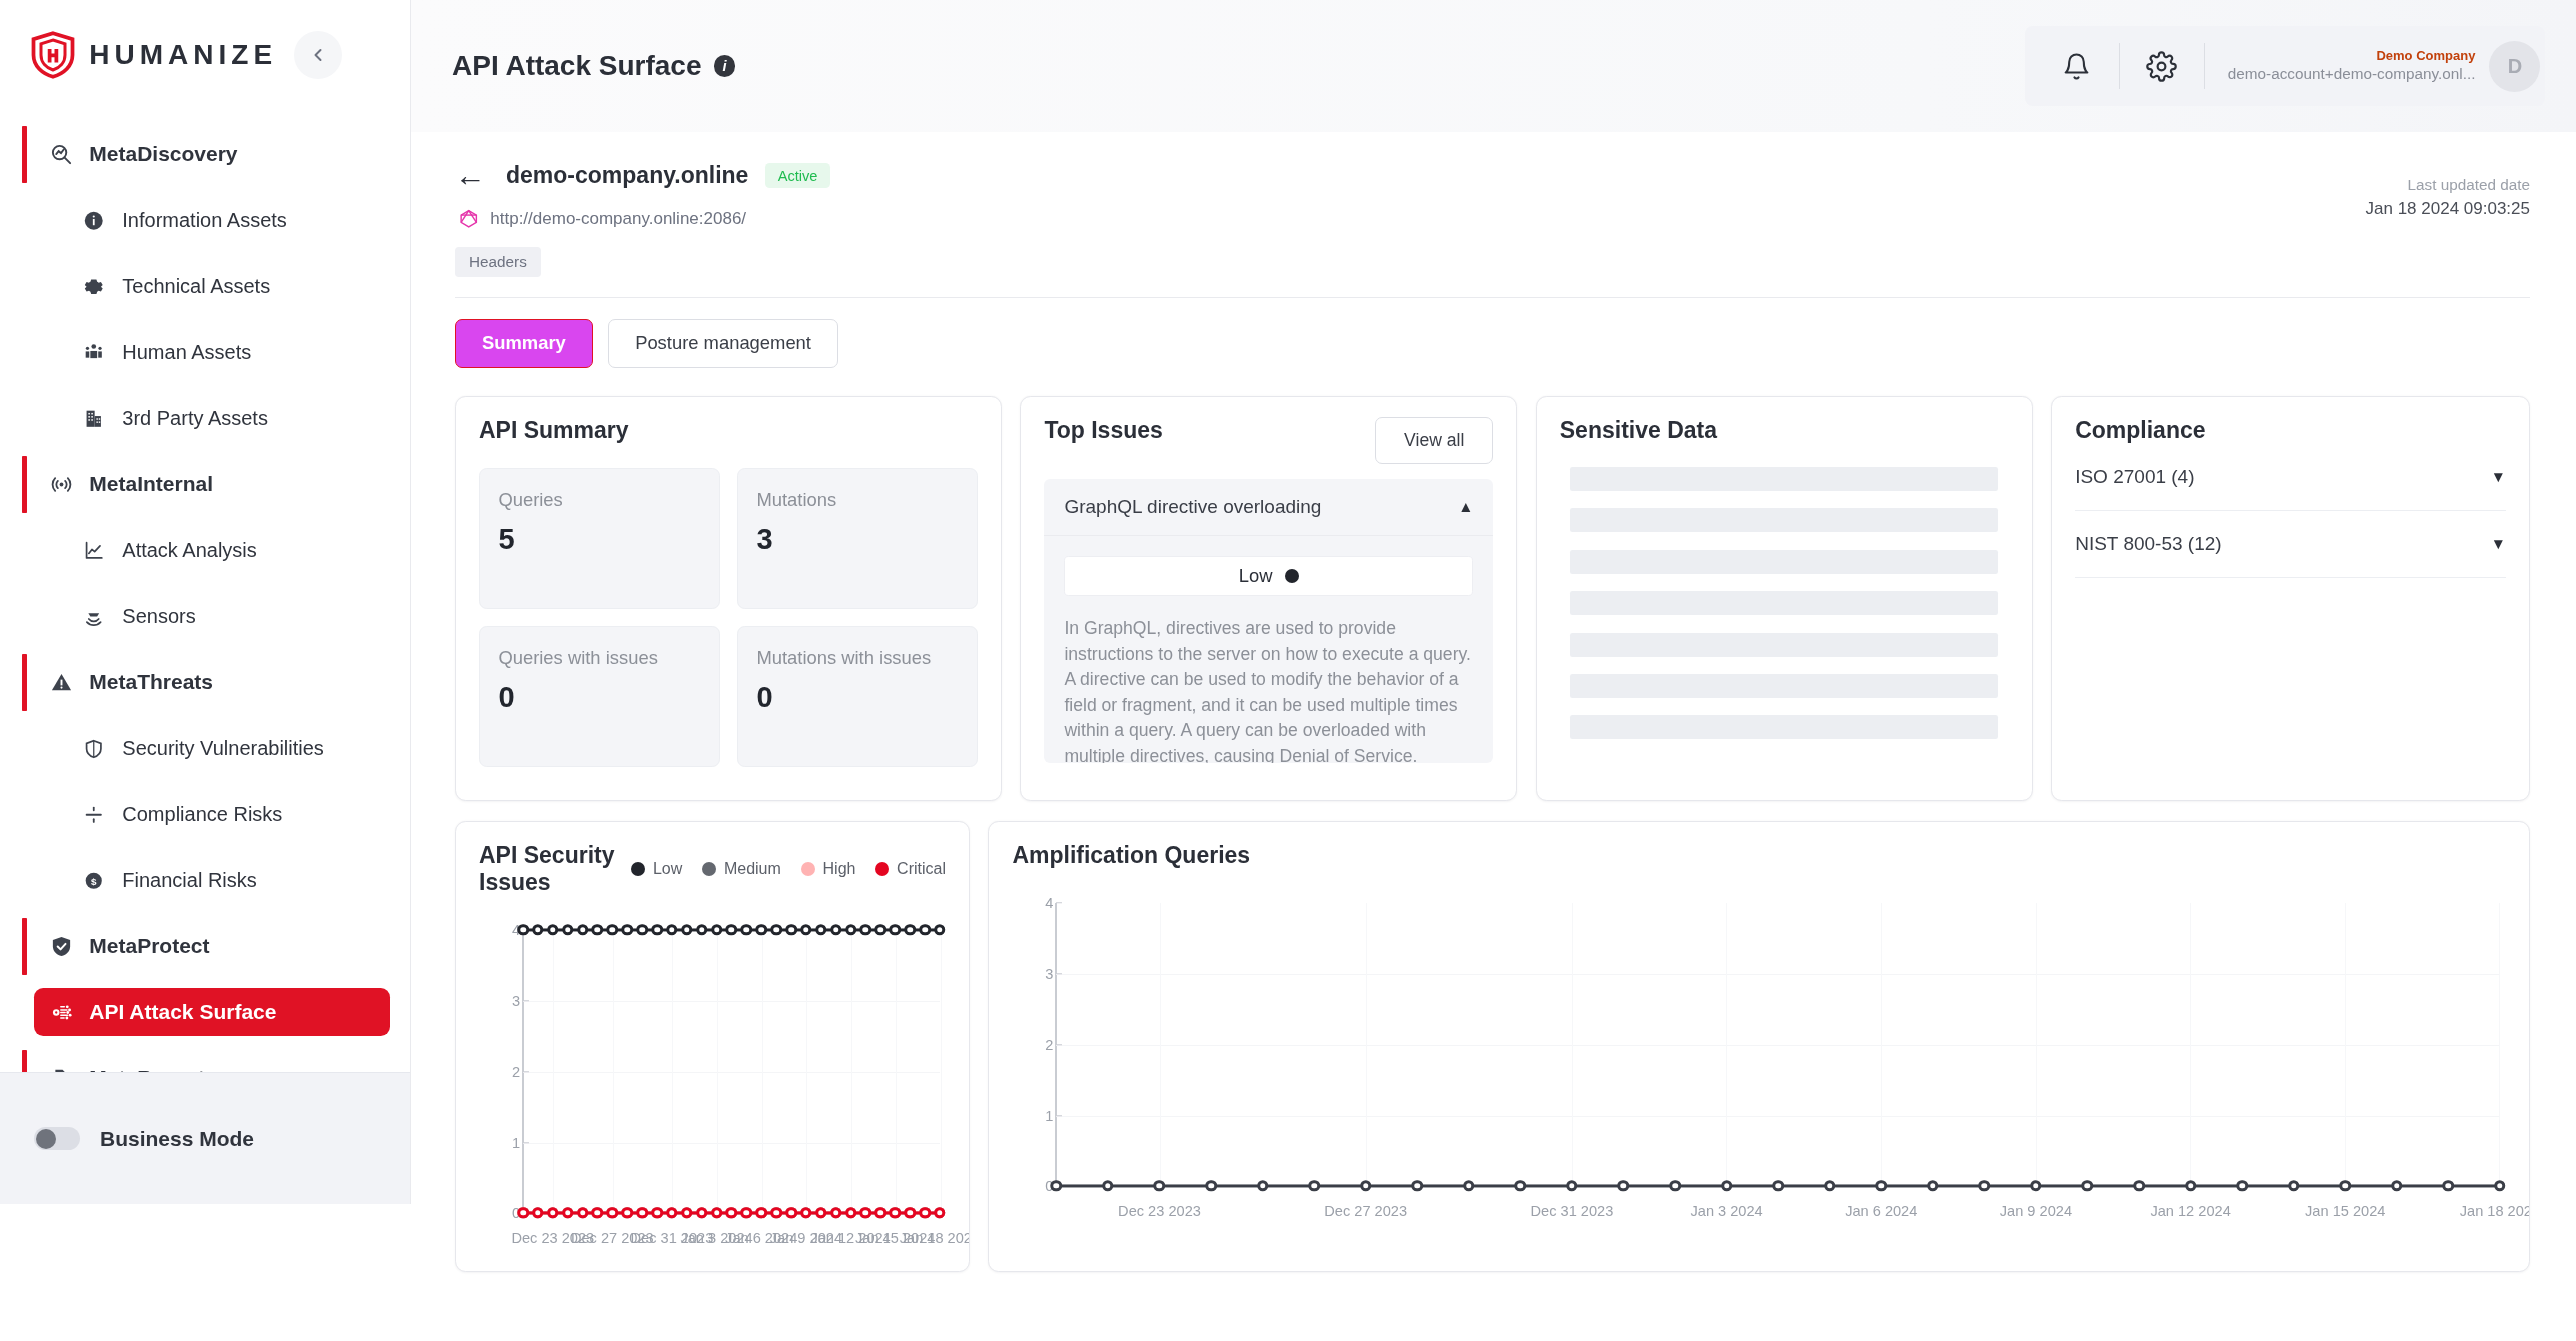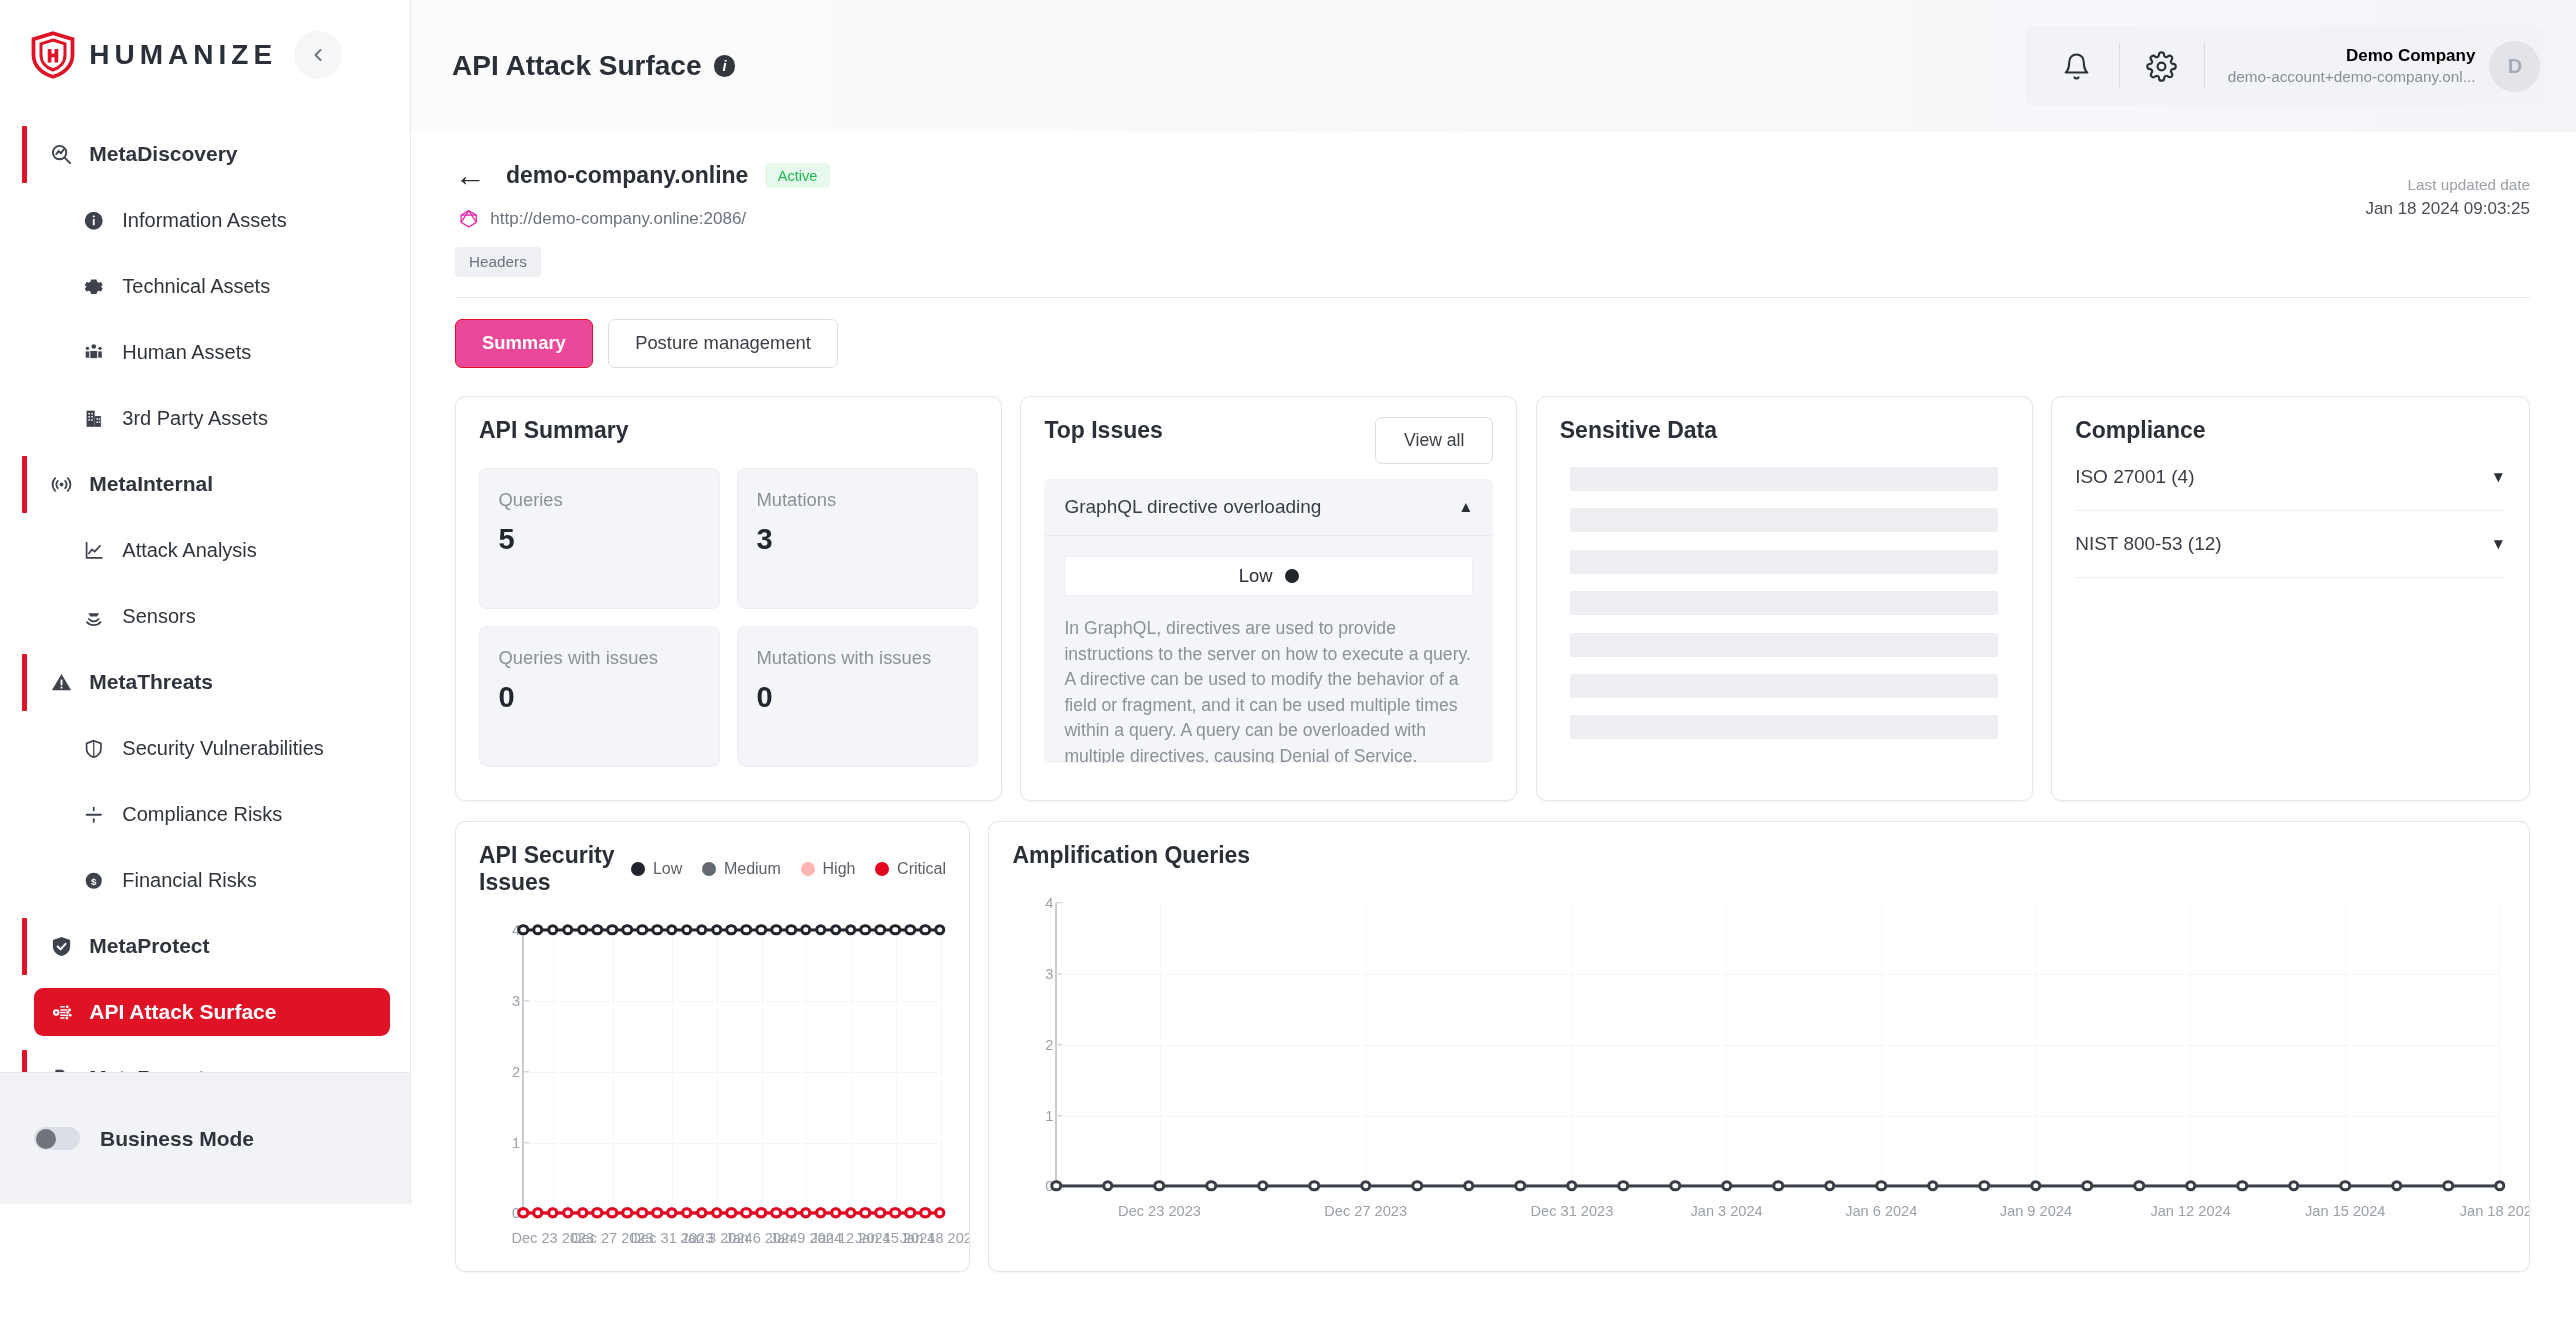--- a/index.html
+++ b/index.html
@@ -91,21 +91,21 @@
     display: flex; align-items: center; height: 80px;
     background: #f2f3f7; border-radius: 7.7px; padding: 0 4.6px 0 18.4px; gap: 0;
   }
   .icon-btn {
     width: 66px; height: 66px; display: flex; align-items: center; justify-content: center;
     cursor: pointer; color: #2c3039;
   }
   .vdiv { width: 0.8px; height: 46px; background: #dcdee4; margin: 0 9.2px; }
   .user-block { display: flex; align-items: center; gap: 14px; padding-left: 14px; }
   .user-text { text-align: right; }
-  .user-name { font-size: 17px; font-weight: 700; color: #000000; line-height: 1.25; }
+  .user-name { font-size: 13px; font-weight: 700; color: #c2410c; line-height: 1.25; }
   .user-mail { font-size: 15.3px; color: #8a8e98; line-height: 1.3; }
   .avatar {
     width: 51px; height: 51px; border-radius: 50%; background: #e3e4e9;
     display: flex; align-items: center; justify-content: center;
     color: #a9acb4; font-size: 20px; font-weight: 600;
   }
 
   .content { flex: 1 1 auto; padding: 0 46px 0 44px; position: relative; }
 
   .subhead { padding-top: 28px; position: relative; }
@@ -128,21 +128,21 @@
   .lu-label { font-size: 15.3px; color: #9ba0a9; }
   .lu-value { font-size: 17px; color: #4a4e57; margin-top: 4.6px; }
 
   .divider { height: 0.8px; background: #e9eaee; margin: 20px 0 0 0; }
 
   .tabs { display: flex; gap: 15.3px; padding: 21.5px 0 0 0; }
   .tab {
     font-size: 18.4px; padding: 12.3px 26px; border-radius: 7px;
     border: 0.8px solid #dcdee4; background: #ffffff; color: #3a3e47; cursor: pointer;
   }
-  .tab.active { background: #ec4899; color: #ffffff; border-color: #e01225; font-weight: 600; }
+  .tab.active { background: #d946ef; color: #ffffff; border-color: #e01225; font-weight: 600; }
 
   .cards-row { display: flex; gap: 18.4px; margin-top: 28px; align-items: stretch; }
   .card {
     background: #ffffff; border: 0.8px solid #e6e7ec; border-radius: 10.7px;
     box-shadow: 0 0.8px 2.3px rgba(20,22,30,0.05);
     padding: 20px 23px 20px 23px; position: relative; overflow: hidden;
   }
   .card-title { font-size: 23px; font-weight: 700; color: #2b2f38; }
 
   

